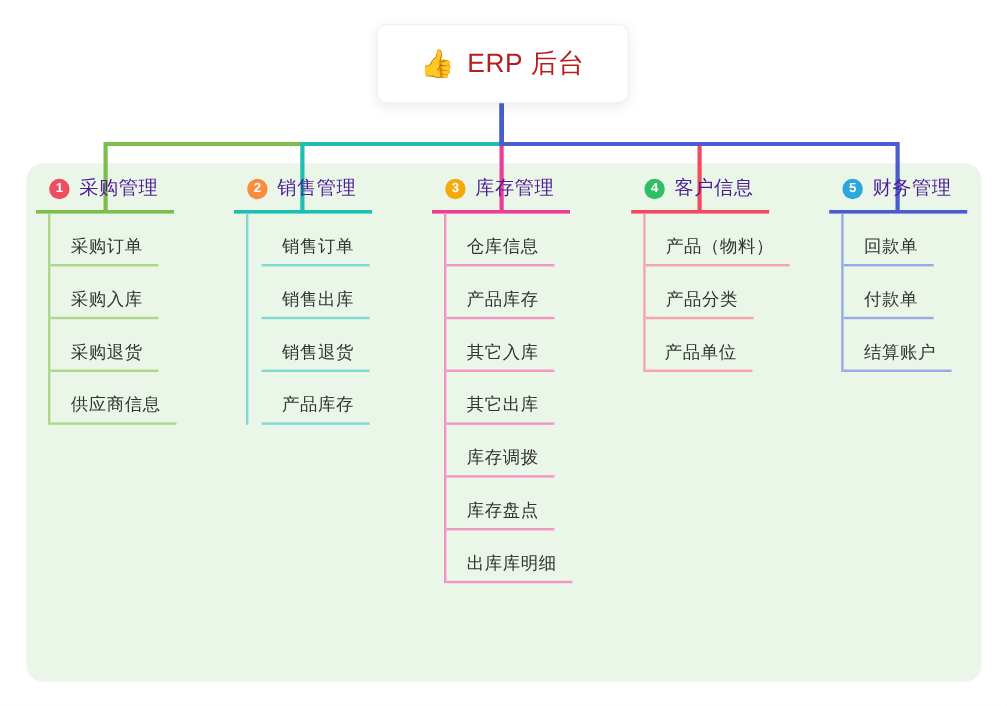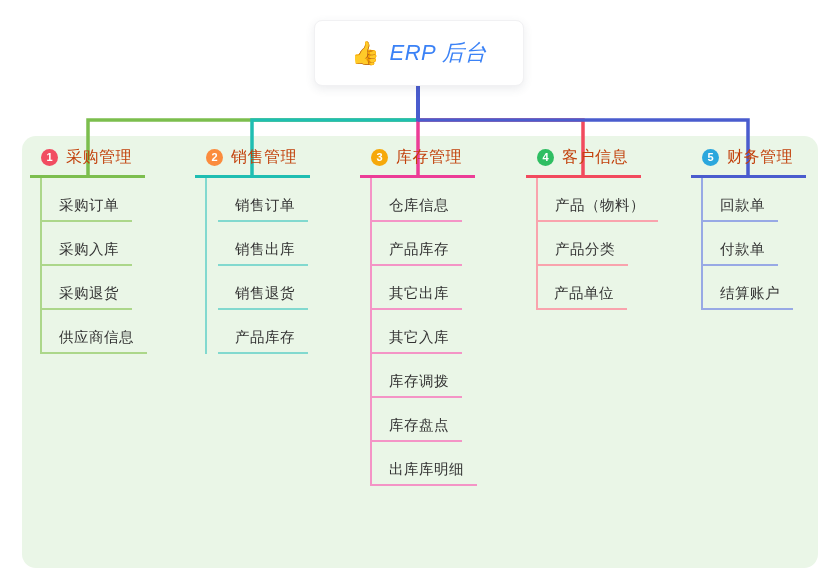--- a/index.html
+++ b/index.html
@@ -7,28 +7,28 @@
   .canvas{position:relative;width:839px;height:588px;background:#ffffff;overflow:hidden;}
 
   .panel{position:absolute;left:22px;top:136px;width:796px;height:432px;border-radius:14px;}
 
   svg.connectors{position:absolute;left:0;top:0;width:839px;height:588px;pointer-events:none;}
 
   .root-node{position:absolute;left:314px;top:20px;width:208px;height:64px;background:#ffffff;
     border:1px solid #f1f1f3;border-radius:8px;box-shadow:0 3px 10px rgba(60,70,90,0.10);
     display:flex;align-items:center;justify-content:center;gap:10px;}
   .root-node .emoji{font-size:23px;line-height:1;color:#f2b200;}
-  .root-node .label{font-size:22px;font-weight:500;color:#3b82f6;letter-spacing:0.5px;font-style:italic;}
+  .root-node .label{font-size:22px;font-weight:500;color:#b91c1c;letter-spacing:0.5px;}
 
   .branch{position:absolute;top:146px;}
   .branch-header{display:flex;align-items:center;gap:8px;box-sizing:border-box;
     width:115px;height:31.5px;padding:0 0 6px 11px;border-bottom:3.5px solid #888;}
   .badge{width:17px;height:17px;border-radius:50%;color:#ffffff;font-size:11px;font-weight:700;
     display:flex;align-items:center;justify-content:center;flex:0 0 auto;}
-  .branch-label{font-size:16px;font-weight:500;color:#c2410c;white-space:nowrap;letter-spacing:0.5px;}
+  .branch-label{font-size:16px;font-weight:500;color:#4c1d95;white-space:nowrap;letter-spacing:0.5px;}
 
   .children{margin-left:10px;border-left:2px solid #ccc;width:max-content;}
   .child{display:flex;flex-direction:column;justify-content:flex-end;height:44px;width:max-content;
     box-sizing:border-box;padding:0 13px 5px 17px;border-bottom:2px solid #ccc;}
   .child span{font-size:14.5px;color:#333333;white-space:nowrap;letter-spacing:0.5px;}
 </style>
 </head>
 <body>
 
 <div class="canvas">
@@ -92,24 +92,24 @@
           <span class="branch-label">库存管理</span>
         </div>
         <div class="children" style="border-left-color: rgb(244, 148, 198);">
           <div class="child" style="border-bottom-color: rgb(244, 148, 198);">
             <span>仓库信息</span>
           </div>
           <div class="child" style="border-bottom-color: rgb(244, 148, 198);">
             <span>产品库存</span>
           </div>
           <div class="child" style="border-bottom-color: rgb(244, 148, 198);">
-            <span>其它出库</span>
+            <span>其它入库</span>
           </div>
           <div class="child" style="border-bottom-color: rgb(244, 148, 198);">
-            <span>其它入库</span>
+            <span>其它出库</span>
           </div>
           <div class="child" style="border-bottom-color: rgb(244, 148, 198);">
             <span>库存调拨</span>
           </div>
           <div class="child" style="border-bottom-color: rgb(244, 148, 198);">
             <span>库存盘点</span>
           </div>
           <div class="child" style="border-bottom-color: rgb(244, 148, 198);">
             <span>出库库明细</span>
           </div>

